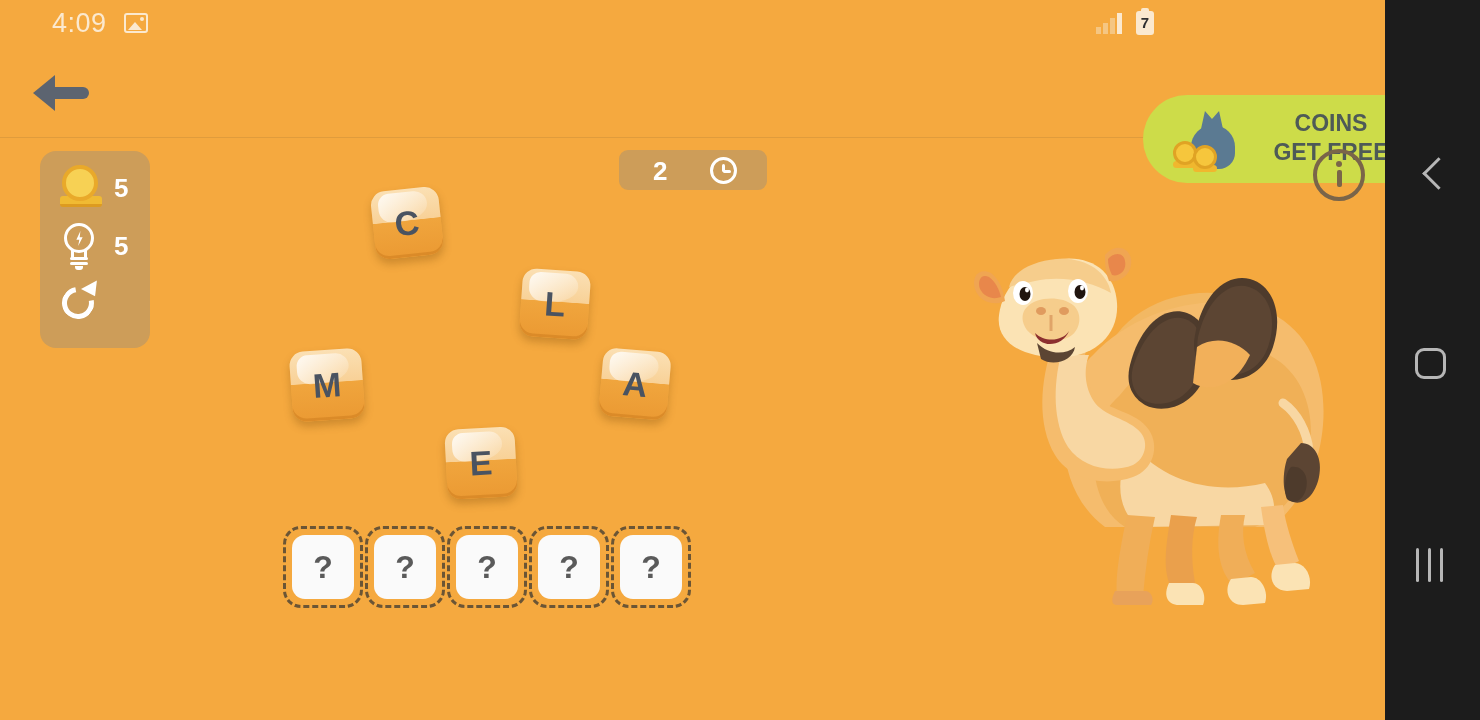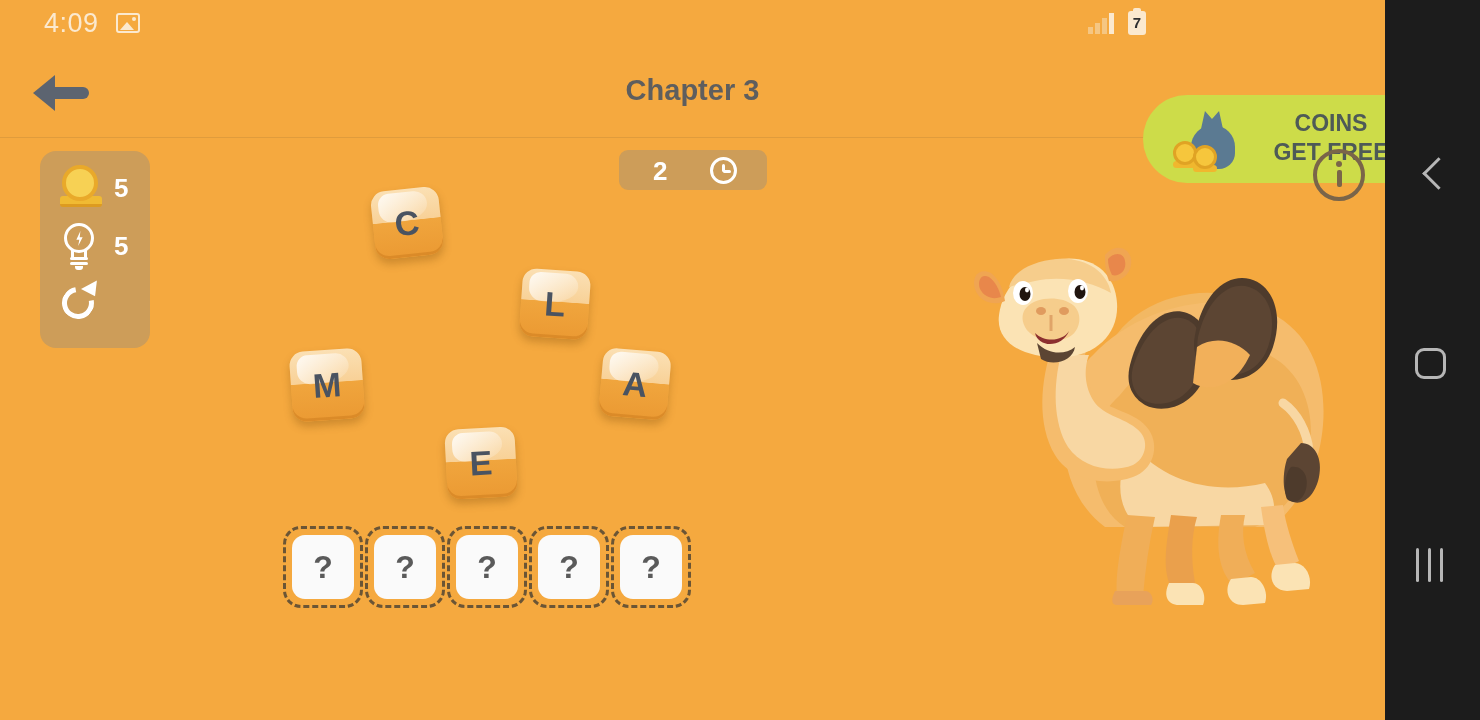--- a/index.html
+++ b/index.html
@@ -12,21 +12,21 @@
     position:relative; width:1480px; height:720px;
   }
   
   #app{
     position:absolute; left:0; top:0; width:1385px; height:720px;
     background:#f5a93f; overflow:hidden;
   }
 
   
   #statusbar{
-    position:absolute; left:8px; top:0; width:1160px; height:48px;text-decoration:underline;
+    position:absolute; left:16px; top:0; width:1160px; height:48px;text-decoration:underline;
   }
   #status-time{
     position:absolute; left:36px; top:8px;
     font-size:27px; color:#fbe9cf; letter-spacing:0.5px;
   }
   #status-img-icon{
     position:absolute; left:108px; top:13px;
     width:24px; height:20px; border:2.6px solid #fbe9cf; border-radius:3px;
   }
   #status-img-icon::before{
@@ -280,21 +280,20 @@
       <div id="battery">
         <span>7</span>
       </div>
     </div>
 
     <div id="header">
       <div id="back-arrow">
         <div class="head"></div>
           <div class="shaft"></div>
       </div>
-      <div id="chapter-title">Chapter 3</div>
 
       <div id="free-coins">
         <div class="bag">
           <div class="body"></div>
             <div class="neck"></div>
           <div class="s1"></div>
             <div class="s2"></div>
           <div class="c1"></div>
             <div class="c2"></div>
         </div>

